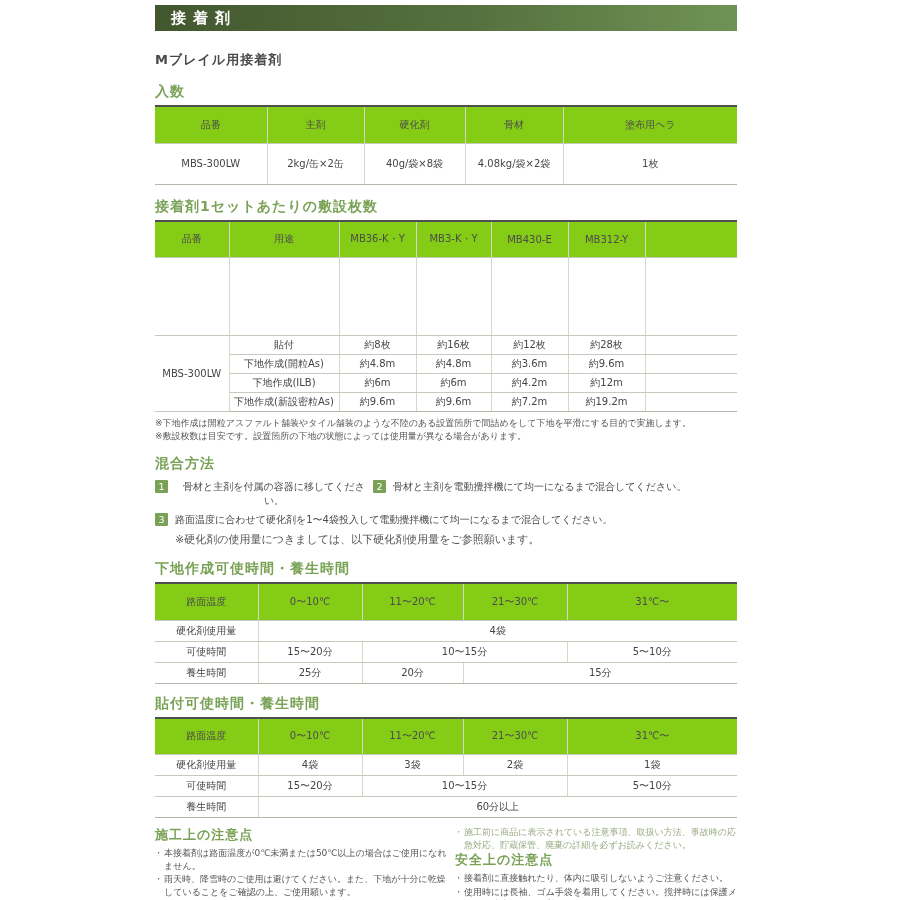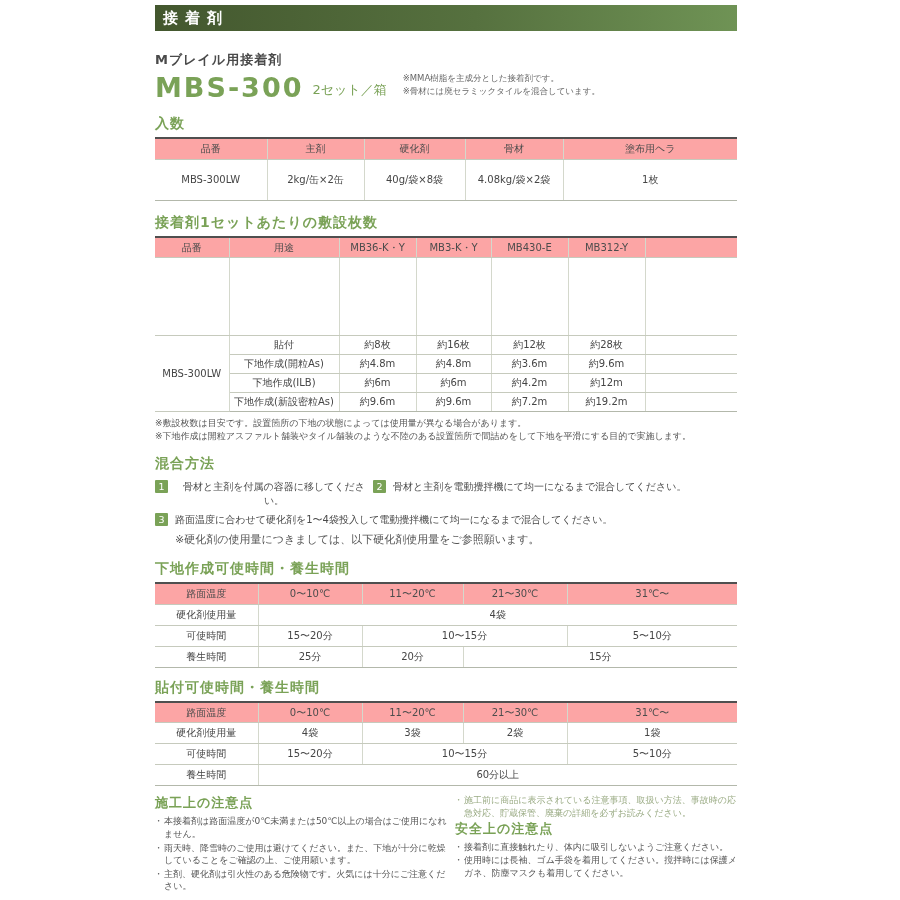--- a/index.html
+++ b/index.html
@@ -2,42 +2,42 @@
 <html><head>
 <meta charset="utf-8">
 <style>
   * { margin:0; padding:0; box-sizing:border-box; }
   html,body { width:900px; height:900px; background:#ffffff; overflow:hidden;
     font-family:"DejaVu Sans","Liberation Sans",sans-serif; }
   .page { width:582px; margin-left:155px; padding-top:5px; }
 
   
   .banner { height:26px; line-height:26px; color:#fff; font-size:15px; font-weight:bold;
-    letter-spacing:7px; padding-left:8px;
+    letter-spacing:7px; padding-left:16px;
     background:linear-gradient(90deg,#43572e 0%,#56713f 55%,#6f9355 100%); }
 
   
   .title-block { margin-top:20px; }
   .category { font-size:13px; font-weight:bold; color:#4a4a4a; letter-spacing:1px; }
   .model-row { display:flex; align-items:flex-end; margin-top:3px; }
   .model { font-size:27px; font-weight:bold; color:#7aa257; letter-spacing:2px; line-height:1; }
   .pack { font-size:13px; color:#7aa257; font-weight:500; margin-left:9px; padding-bottom:2px; }
   .title-notes { margin-left:16px; padding-bottom:3px; }
   .title-notes div { font-size:8.5px; color:#666; line-height:1.55; }
 
   
   .sec-h { font-size:14px; font-weight:bold; color:#7aa257; letter-spacing:1px; }
 
   
   table { border-collapse:collapse; table-layout:fixed; width:582px; border-top:2px solid #4f4f4f; }
   td { border-right:1px solid #d4d8cc; border-bottom:1px solid #c6cabd;
        font-size:10px; color:#454545; text-align:center; vertical-align:middle; padding:2px; }
   td:last-child { border-right:none; }
   tr:last-child td { border-bottom:1px solid #b3b8ab; }
-  tr.thead td { background:#fca5a5; color:#4c4c4c; height:21px; }
+  tr.thead td { background:#84cc16; color:#4c4c4c; height:37px; }
   .t1 { margin-top:4px; }
   .t1 tr.data td { height:41px; }
   .t2 { margin-top:4px; }
   .t2 tr.tall td { height:78px; }
   .t2 tr.data td { height:19px; }
   .t3 { margin-top:4px; }
   .t3 td { height:21px; }
   .note { font-size:9px; color:#555; line-height:1.45; }
   .notes-block { margin-top:5px; }
 
@@ -72,28 +72,20 @@
 </style>
 </head>
 <body>
 
 <div class="page">
 
   <div class="banner">接着剤</div>
 
   <div class="title-block">
     <div class="category">Mブレイル用接着剤</div>
-    <div class="model-row">
-      <span class="model">MBS-300</span>
-      <span class="pack">2セット／箱</span>
-      <span class="title-notes">
-        <div>※MMA樹脂を主成分とした接着剤です。</div>
-        <div>※骨材には廃セラミックタイルを混合しています。</div>
-      </span>
-    </div>
   </div>
 
   <div class="sec-h h-qty">入数</div>
   <table class="t1">
     <colgroup>
         <col style="width:112px">
         <col style="width:97px">
         <col style="width:101px">
         <col style="width:98px">
         <col style="width:174px">
@@ -175,22 +167,22 @@
       <td>下地作成(新設密粒As)</td>
       <td>約9.6m</td>
       <td>約9.6m</td>
       <td>約7.2m</td>
       <td>約19.2m</td>
       <td></td>
     </tr>
   </tbody>
     </table>
   <div class="notes-block">
+    <div class="note">※下地作成は開粒アスファルト舗装やタイル舗装のような不陸のある設置箇所で間詰めをして下地を平滑にする目的で実施します。</div>
     <div class="note">※敷設枚数は目安です。設置箇所の下地の状態によっては使用量が異なる場合があります。</div>
-    <div class="note">※下地作成は開粒アスファルト舗装やタイル舗装のような不陸のある設置箇所で間詰めをして下地を平滑にする目的で実施します。</div>
   </div>
 
   <div class="sec-h h-mix">混合方法</div>
   <div class="steps">
     <div class="step-row">
       <div class="step step-1">
         <span class="badge">1</span>
         <span class="step-text">骨材と主剤を付属の容器に移してください。</span>
       </div>
       <div class="step">

